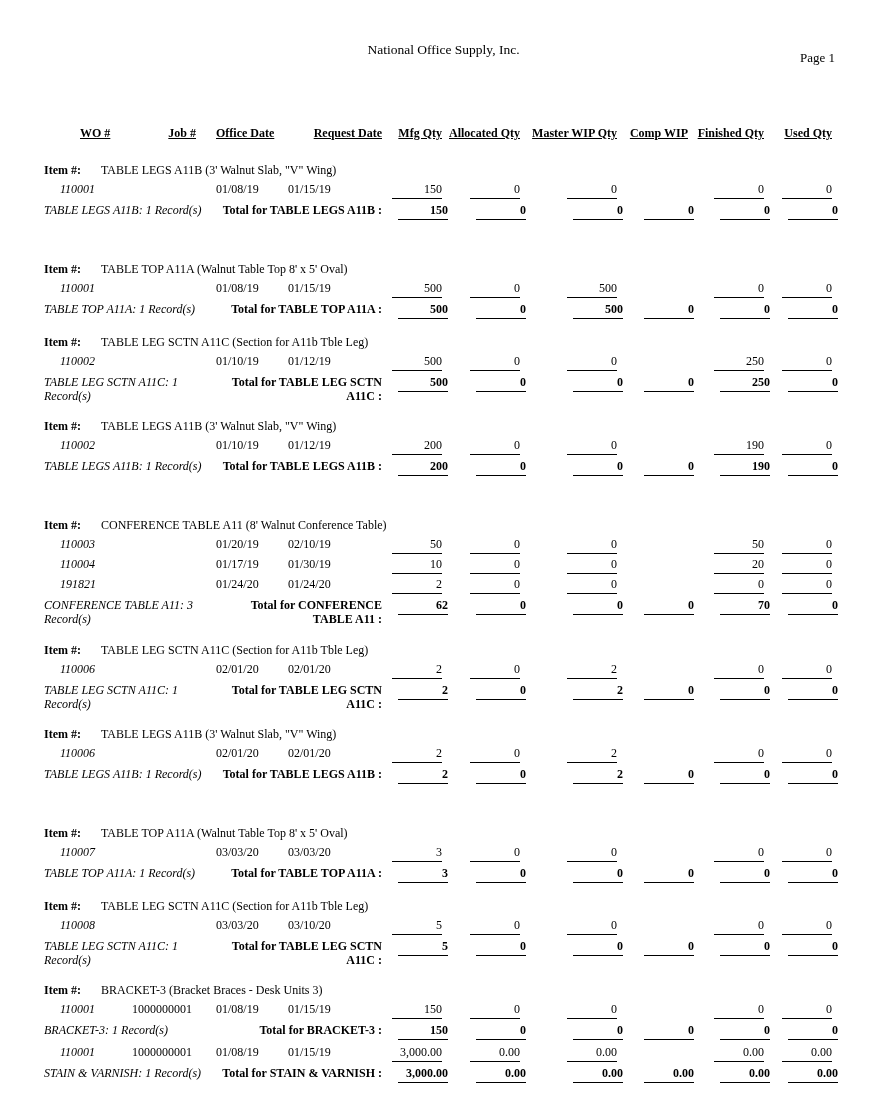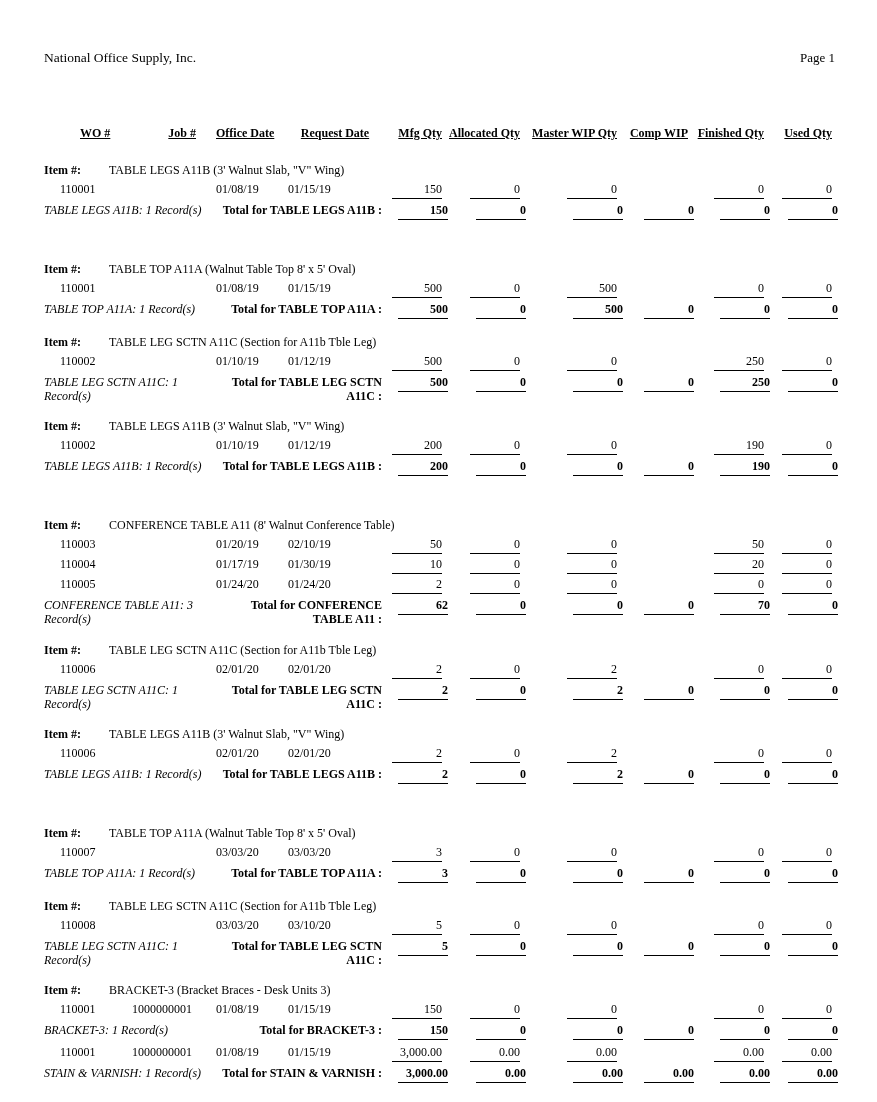--- a/index.html
+++ b/index.html
@@ -9,21 +9,21 @@
     width: 877px;
     min-height: 1102px;
     background: #fff;
     padding: 34px 34px 24px 44px;
     position: relative;
   }
   
   .report-header { position: relative; height: 40px; margin-bottom: 52px; }
   .hdr-left { font-size: 13px; line-height: 1.35; }
   .hdr-left .date { margin-right: 24px; }
-  .hdr-center { position: absolute; top: 16px; left: 0; right: 0; text-align: left; pointer-events: none; }
+  .hdr-center { position: absolute; top: 8px; left: 0; right: 0; text-align: center; pointer-events: none; }
   .hdr-company { font-size: 13.5px; }
   .hdr-title { font-size: 17px; font-weight: bold; margin-top: 2px; }
   .hdr-right { position: absolute; top: 16px; right: 8px; font-size: 13px; }
   
   table.report {
     border-collapse: collapse;
     table-layout: fixed;
     width: 794px;
     font-size: 12px;
   }
@@ -42,31 +42,31 @@
     font-weight: bold;
     text-decoration: underline;
     padding: 0 0 10px 0;
     font-size: 12px;
     white-space: nowrap;
     margin-top: 36px;
   }
   th.h-wo { text-align: left; padding-left: 36px; }
   th.h-job { text-align: right; padding-right: 14px; }
   th.h-order { text-align: left; padding-left: 6px; }
-  th.h-request { text-align: center; padding-left: 2px; }
+  th.h-request { text-align: right; padding-left: 2px; }
   th.num { text-align: right; padding-right: 6px; }
 
   td { vertical-align: top; }
   .item-cell { padding: 12px 0 3px 0; }
   .item-cell.gap-before { padding-top: 38px; }
   .item-prefix { font-weight: bold; }
-  .item-name { margin-left: 28px; }
+  .item-name { margin-left: 20px; }
 
   .detail-row td { padding: 1px 0 2px 0; }
-  td.wo { padding-left: 16px; }
+  td.wo { padding-left: 16px; font-style: italic; }
   td.job { padding-left: 0; }
   td.order { padding-left: 6px; }
   td.request { padding-left: 2px; }
   td.num { text-align: right; padding-right: 6px; }
   .val {
     display: inline-block;
     min-width: 50px;
     text-align: right;
     border-bottom: 1px solid #000;
     padding-bottom: 1px;
@@ -253,21 +253,21 @@
           <td class="order">01/17/19</td>
           <td class="request">01/30/19</td>
           <td class="num"><span class="val">10</span></td>
           <td class="num"><span class="val">0</span></td>
           <td class="num"><span class="val">0</span></td>
           <td class="num"></td>
           <td class="num"><span class="val">20</span></td>
           <td class="num"><span class="val">0</span></td>
         </tr>
         <tr class="detail-row">
-          <td class="wo">110005</td>
+          <td class="wo">191821</td>
           <td class="job"></td>
           <td class="order">01/24/20</td>
           <td class="request">01/24/20</td>
           <td class="num"><span class="val">2</span></td>
           <td class="num"><span class="val">0</span></td>
           <td class="num"><span class="val">0</span></td>
           <td class="num"></td>
           <td class="num"><span class="val">0</span></td>
           <td class="num"><span class="val">0</span></td>
         </tr>

